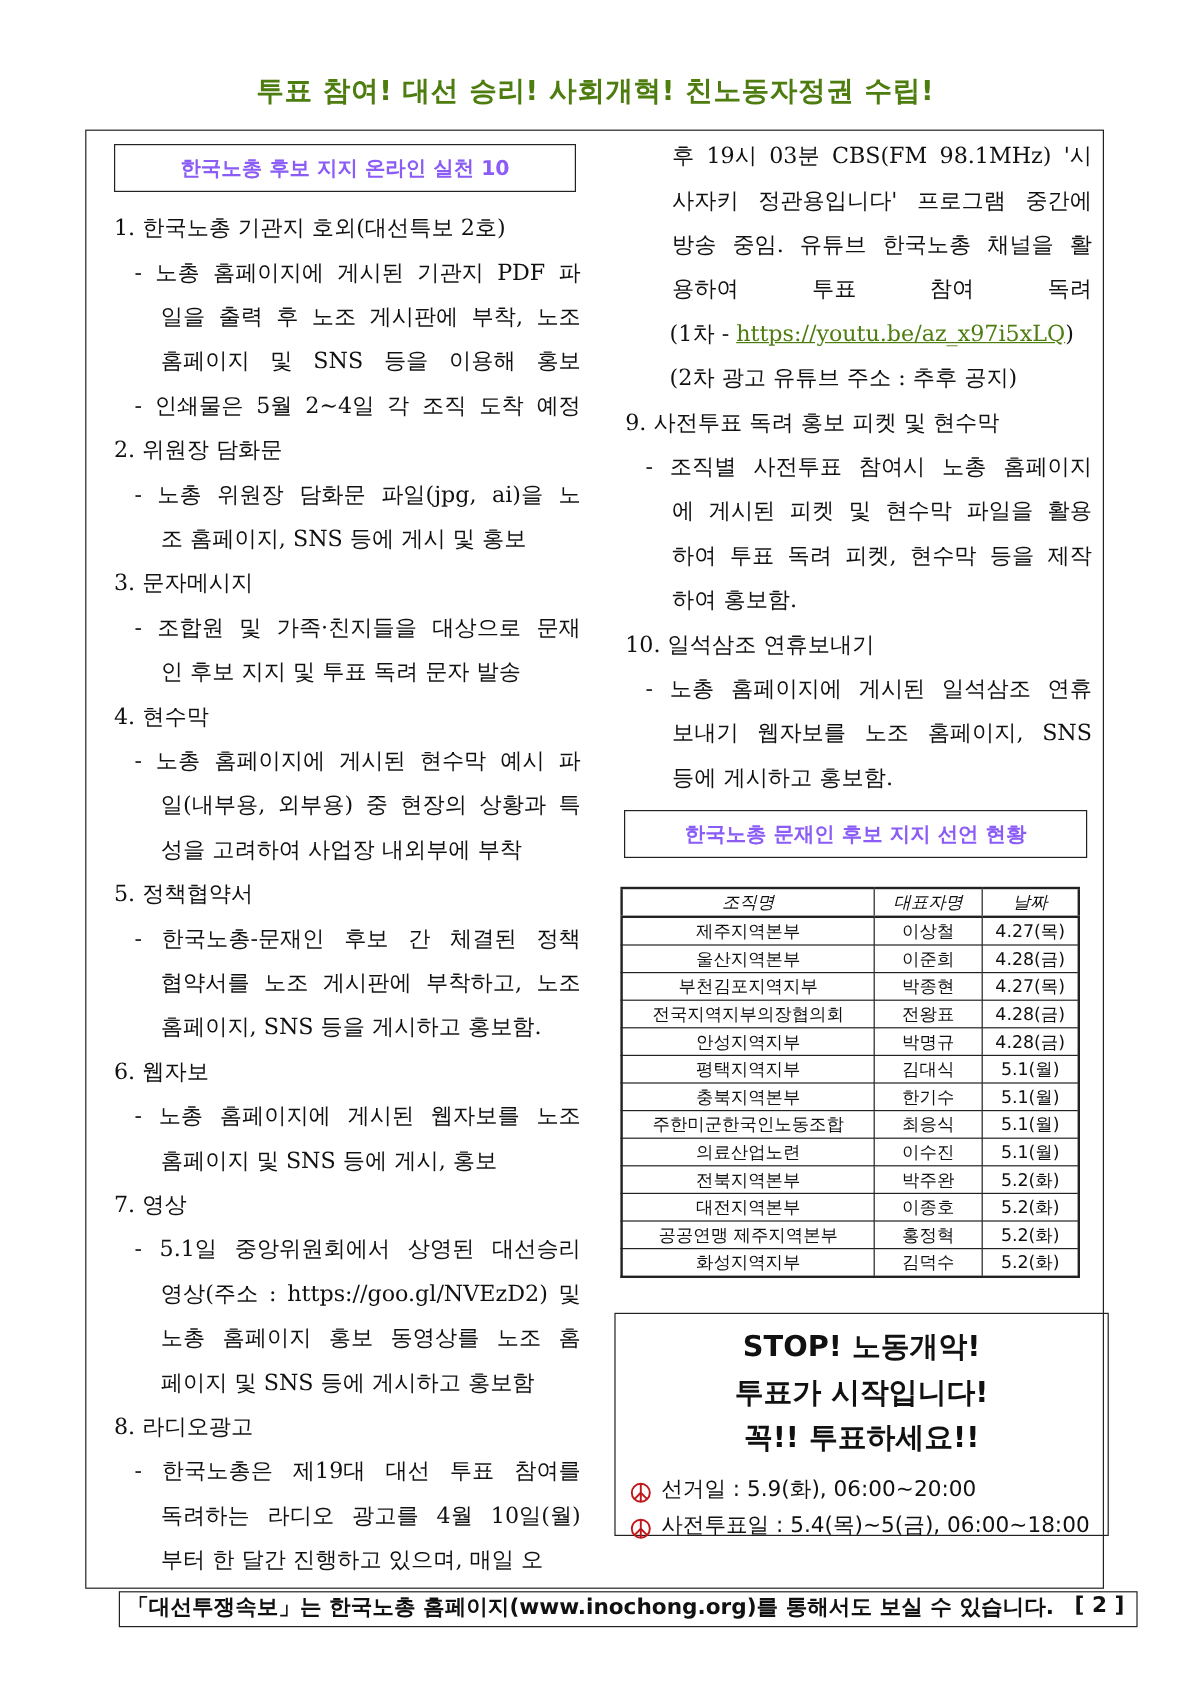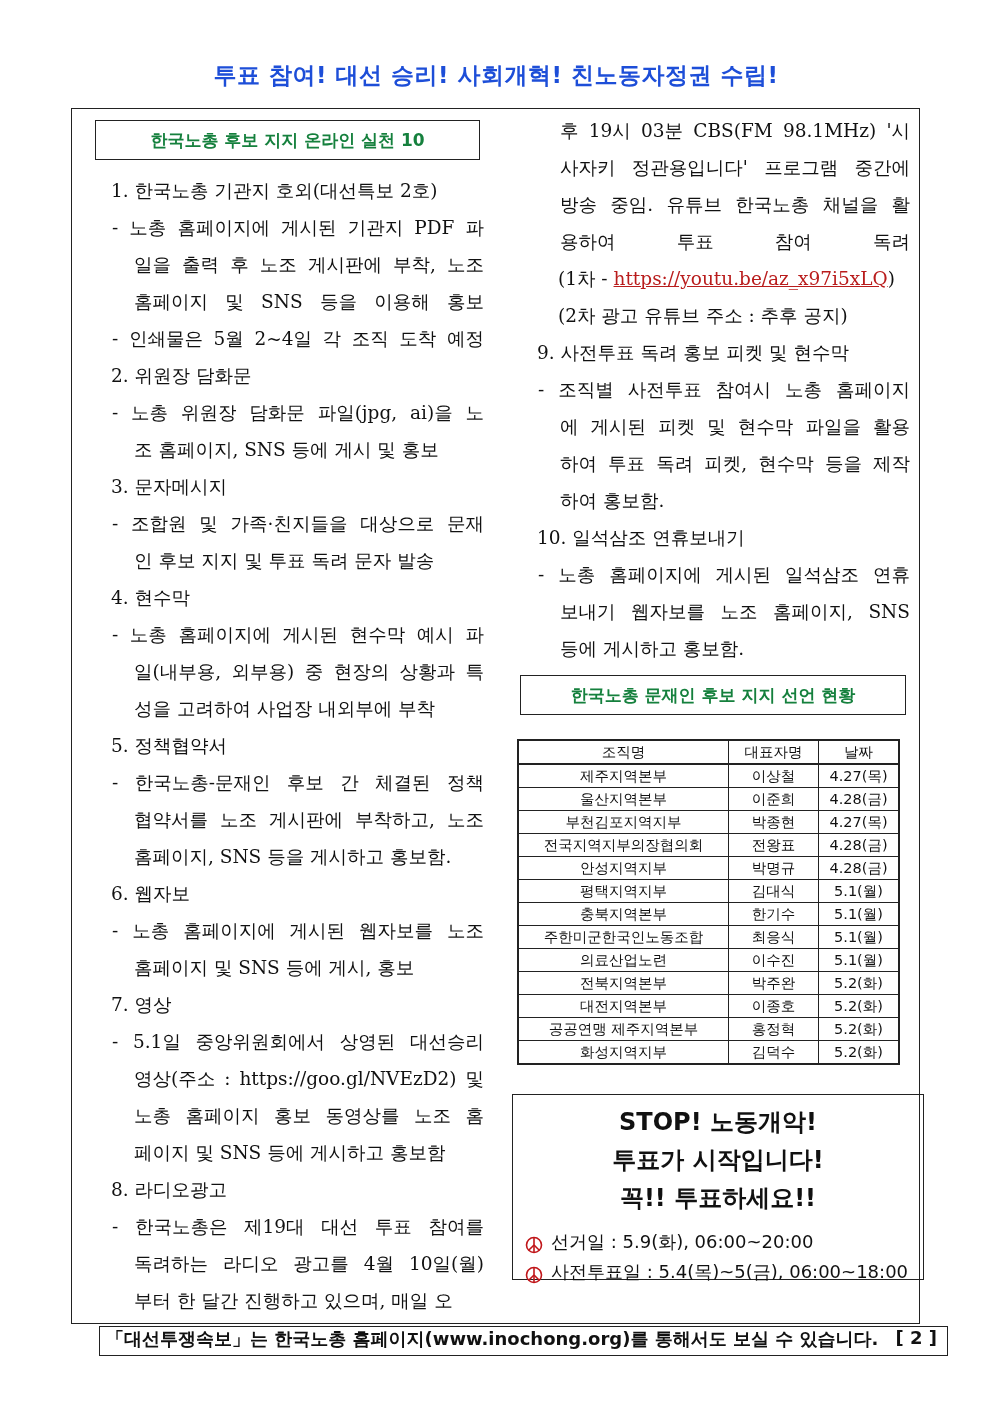--- a/index.html
+++ b/index.html
@@ -1,36 +1,36 @@
 <!DOCTYPE html>
 <html><head>
 <meta charset="utf-8">
 <style>
   html, body { margin: 0; padding: 0; background: #ffffff; }
   body { width: 992px; height: 1403px; position: relative; font-family: "DejaVu Serif", "Liberation Serif", serif; color: #111; overflow: hidden; }
-  .headline { position: absolute; top: 60px; left: 0; width: 992px; text-align: center; font-family: "DejaVu Sans", sans-serif; font-size: 23px; font-weight: bold; letter-spacing: 0.5px; color: #1d4ed8; }
+  .headline { position: absolute; top: 60px; left: 0; width: 992px; text-align: center; font-family: "DejaVu Sans", sans-serif; font-size: 23px; font-weight: bold; letter-spacing: 0.5px; color: #4d7c0f; }
   .frame { position: absolute; left: 71px; top: 108px; width: 849px; height: 1216px; border: 1.5px solid #222; box-sizing: border-box; }
   .col-left { position: absolute; left: 92px; top: 120px; width: 392px; }
   .col-right { position: absolute; left: 518px; top: 112px; width: 392px; }
-  .title-box { border: 1.5px solid #222; height: 40px; box-sizing: border-box; display: flex; align-items: center; justify-content: center; font-family: "DejaVu Sans", sans-serif; font-weight: bold; font-size: 17px; color: #15803d; }
+  .title-box { border: 1.5px solid #222; height: 40px; box-sizing: border-box; display: flex; align-items: center; justify-content: center; font-family: "DejaVu Sans", sans-serif; font-weight: bold; font-size: 17px; color: #8b5cf6; }
   .left-title { width: 385px; margin-left: 3px; margin-bottom: 12px; }
   .list { margin: 0; padding: 0; list-style: none; }
   .line { font-size: 18.5px; line-height: 37px; white-space: nowrap; }
-  .head { padding-left: 3px; margin-left: 16px; }
+  .head { padding-left: 3px; }
   .sub { padding-left: 20px; }
   .cont { padding-left: 42px; }
   .just { text-align: justify; text-align-last: justify; white-space: normal; }
   .rcont { padding-left: 42px; }
   .rsub { padding-left: 20px; }
-  .link { color: #b91c1c; text-decoration: underline; }
+  .link { color: #4d7c0f; text-decoration: underline; }
   .right-title { width: 386px; margin-left: 2px; margin-top: 8px; }
   table.orgs { border-collapse: collapse; margin-top: 24px; margin-left: -1px; width: 383px; font-family: "DejaVu Sans", sans-serif; font-size: 14.5px; }
   table.orgs th, table.orgs td { border: 1px solid #222; height: 22px; padding: 0 2px; text-align: center; font-weight: normal; }
   table.orgs th { border-bottom: 2px solid #222; }
-  table.orgs tr:first-child th { border-top: 2px solid #222; }
+  table.orgs tr:first-child th { border-top: 2px solid #222; font-style: italic; }
   table.orgs { border: 2px solid #222; }
   .stop-box { position: absolute; left: -6px; top: 982px; width: 412px; height: 186px; border: 1.5px solid #222; box-sizing: border-box; padding-top: 8px; }
   .stop-line { font-family: "DejaVu Sans", sans-serif; font-weight: bold; font-size: 24px; text-align: center; line-height: 38px; }
   .vote-line { font-family: "DejaVu Sans", sans-serif; font-size: 18px; line-height: 30px; padding-left: 12px; display: flex; align-items: center; }
   .no-icon { display: inline-block; width: 18px; height: 18px; margin-right: 8px; position: relative; }
   .footer { position: absolute; left: 71px; top: 1326px; width: 849px; height: 30px; border: 1.5px solid #222; box-sizing: border-box; font-family: "DejaVu Sans", sans-serif; font-size: 18px; font-weight: bold; display: flex; align-items: flex-start; padding-left: 6px; margin-left: 28px; }
   .footer .page { position: absolute; right: 10px; }
 </style>
 </head>
 <body>

